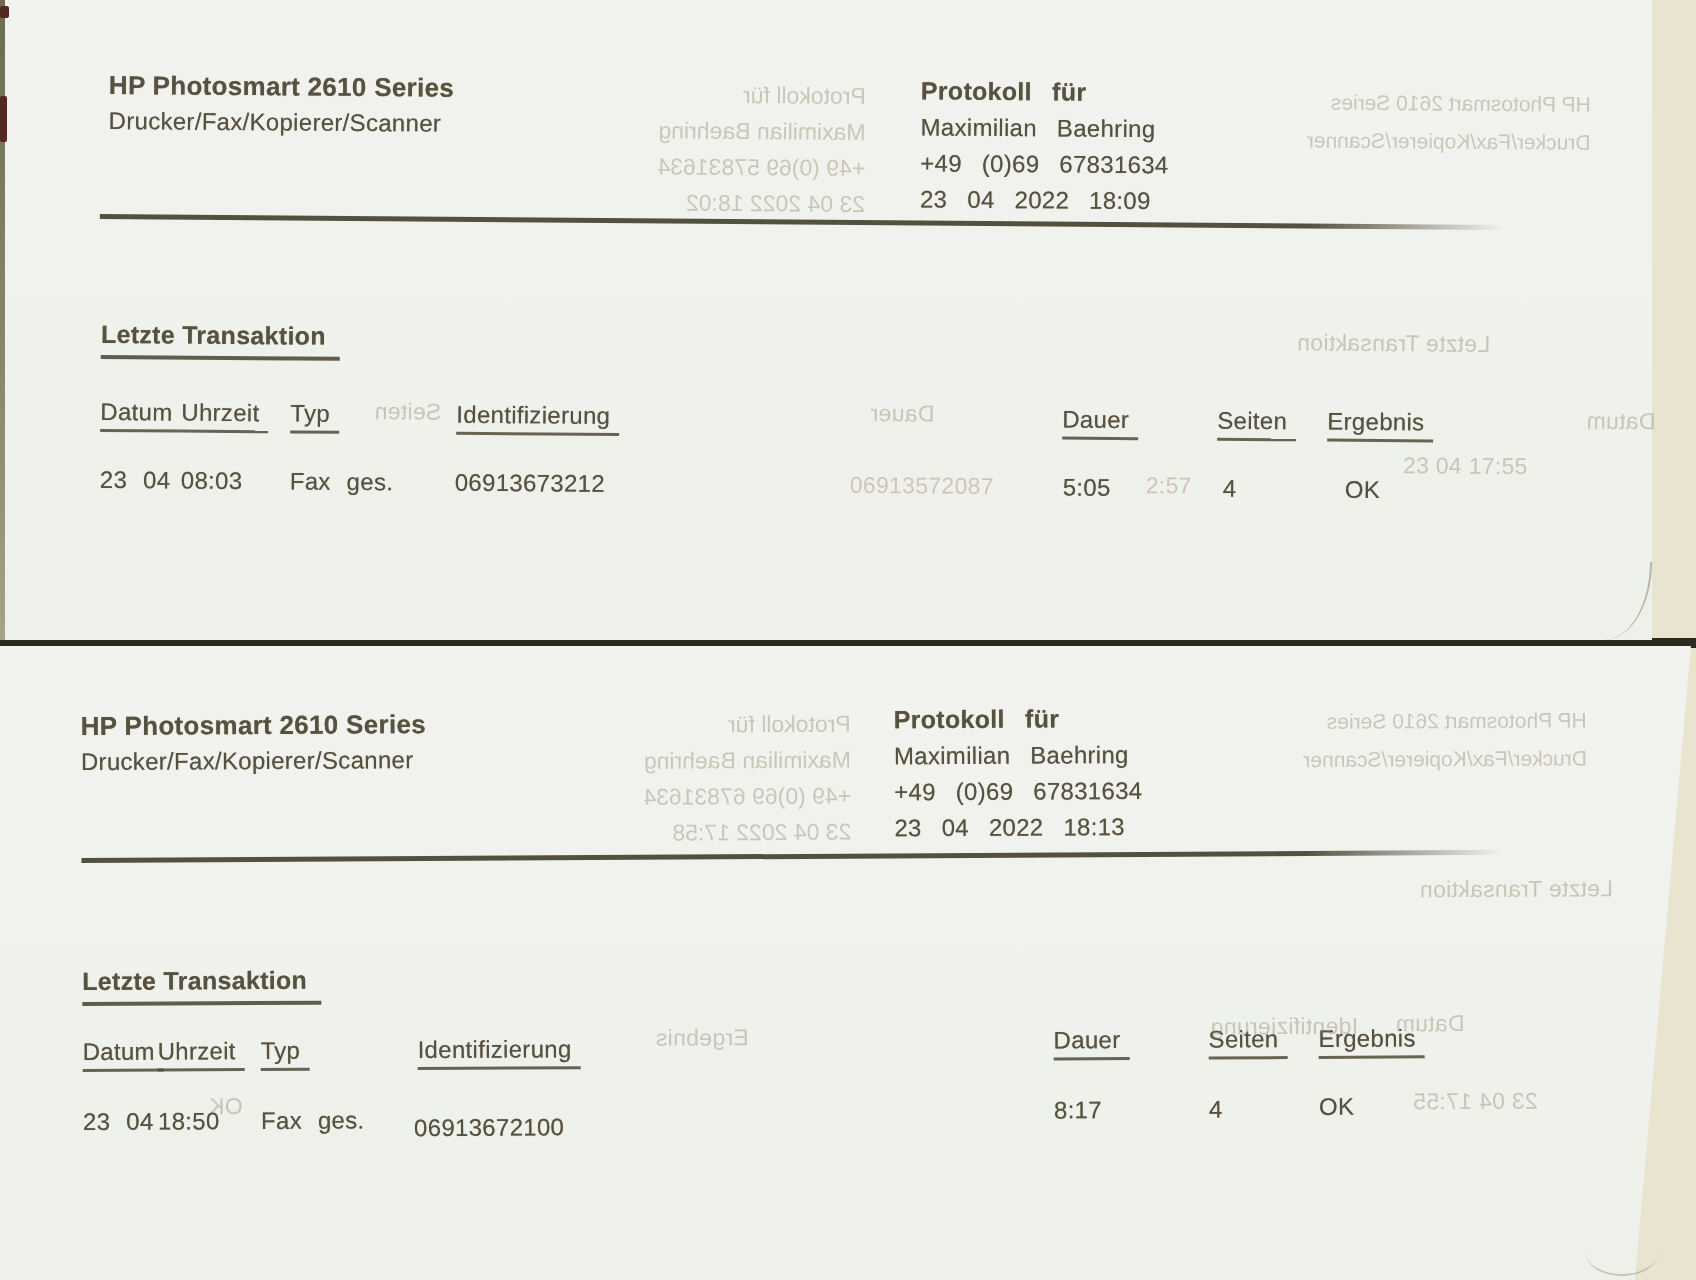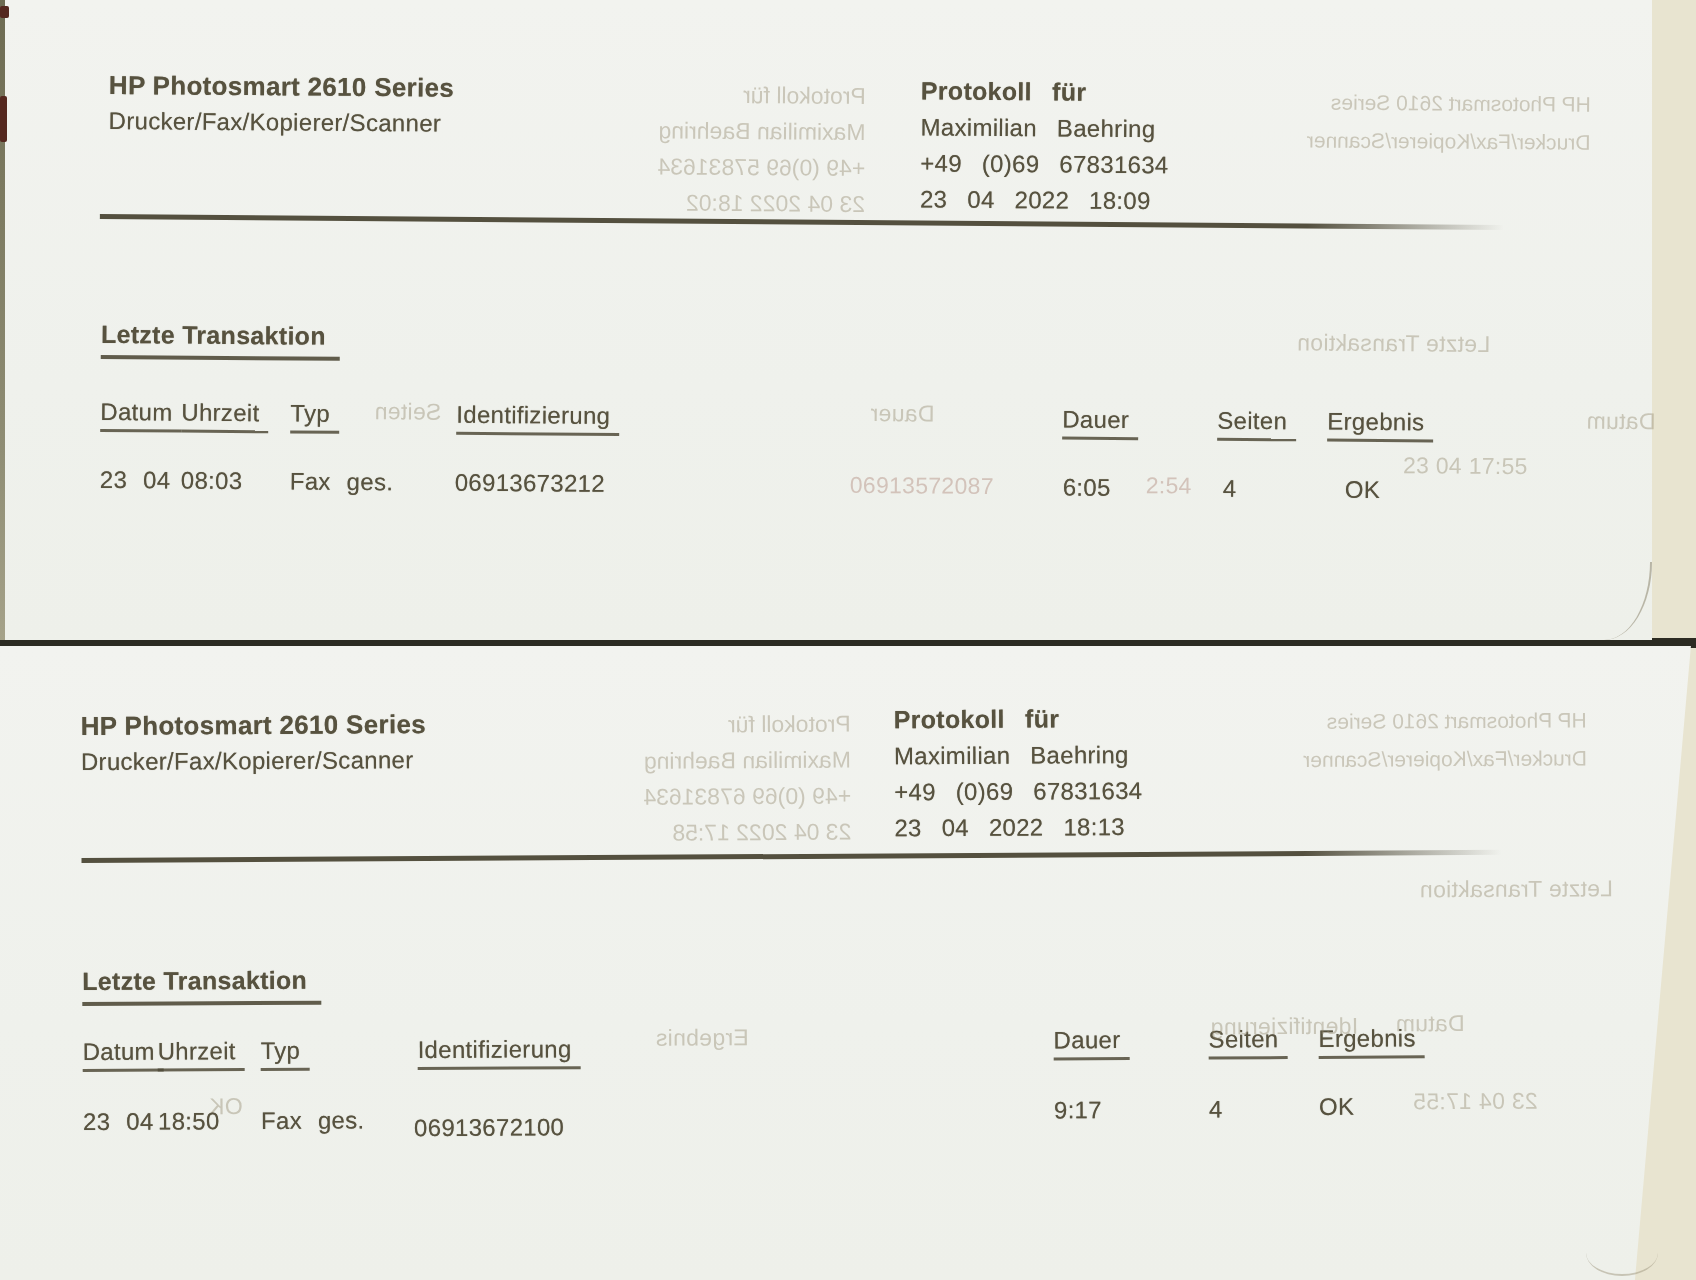--- a/index.html
+++ b/index.html
@@ -82,22 +82,22 @@
     <span class="t hdr" style="left:1060px;top:398px;">Dauer</span>
     <span class="t hdr" style="left:1215px;top:398px;">Seiten</span>
     <span class="t hdr" style="left:1325px;top:398px;">Ergebnis</span>
     <span class="t bleed mirror" style="left:1584px;top:396px;">Datum</span>
 
     <span class="t ws8" style="left:98px;top:466px;">23 04</span>
     <span class="t" style="left:179px;top:466px;">08:03</span>
     <span class="t ws8" style="left:288px;top:466px;">Fax ges.</span>
     <span class="t" style="left:453px;top:466px;">06913673212</span>
     <span class="t bleed-pink" style="left:848px;top:466px;">06913572087</span>
-    <span class="t" style="left:1061px;top:466px;">6:05</span>
-    <span class="t bleed-pink" style="left:1144px;top:464px;">2:54</span>
+    <span class="t" style="left:1061px;top:466px;">5:05</span>
+    <span class="t bleed-pink" style="left:1144px;top:464px;">2:57</span>
     <span class="t" style="left:1221px;top:466px;">4</span>
     <span class="t" style="left:1343px;top:466px;">OK</span>
     <span class="t bleed" style="left:1401px;top:442px;">23 04  17:55</span>
   </div>
 </section>
 
 <div class="edge-sliver"></div>
 <div class="redmark" style="left:0;top:6px;width:9px;height:12px;"></div>
 <div class="redmark" style="left:0;top:96px;width:7px;height:46px;"></div>
 <div class="curl" style="left:1604px;top:562px;width:46px;height:78px;"></div>
@@ -140,20 +140,20 @@
     <span class="t hdr" style="left:1208px;top:386px;">Seiten</span>
     <span class="t hdr" style="left:1318px;top:386px;">Ergebnis</span>
     <span class="t bleed mirror" style="left:1210px;top:374px;">Identifizierung</span>
     <span class="t bleed mirror" style="left:1395px;top:372px;">Datum</span>
 
     <span class="t bleed mirror" style="left:208px;top:448px;">OK</span>
     <span class="t ws8" style="left:82px;top:462px;">23 04</span>
     <span class="t" style="left:157px;top:462px;">18:50</span>
     <span class="t ws8" style="left:260px;top:462px;">Fax ges.</span>
     <span class="t" style="left:413px;top:462px;margin-top:8px;">06913672100</span>
-    <span class="t" style="left:1053px;top:456px;">9:17</span>
+    <span class="t" style="left:1053px;top:456px;">8:17</span>
     <span class="t" style="left:1208px;top:456px;">4</span>
     <span class="t" style="left:1318px;top:454px;">OK</span>
     <span class="t bleed mirror" style="left:1412px;top:450px;">23 04  17:55</span>
   </div>
 </section>
 
 <div class="curl2" style="left:1586px;top:1230px;width:72px;height:44px;"></div>
 
 </body></html>

